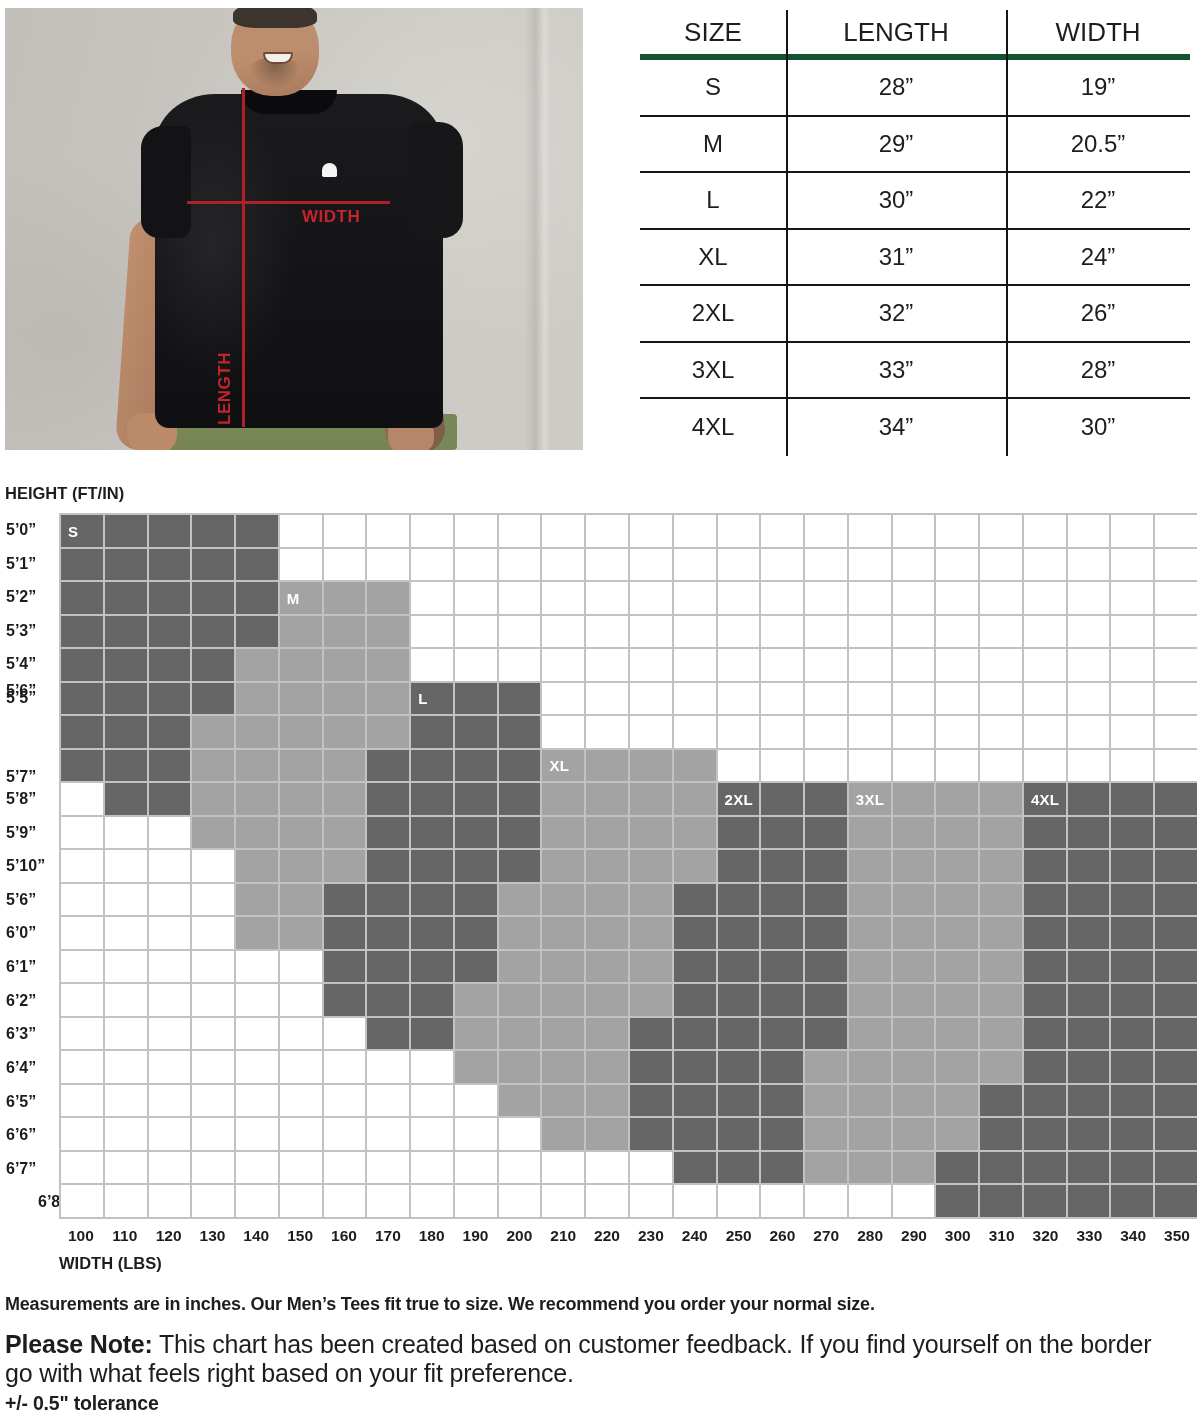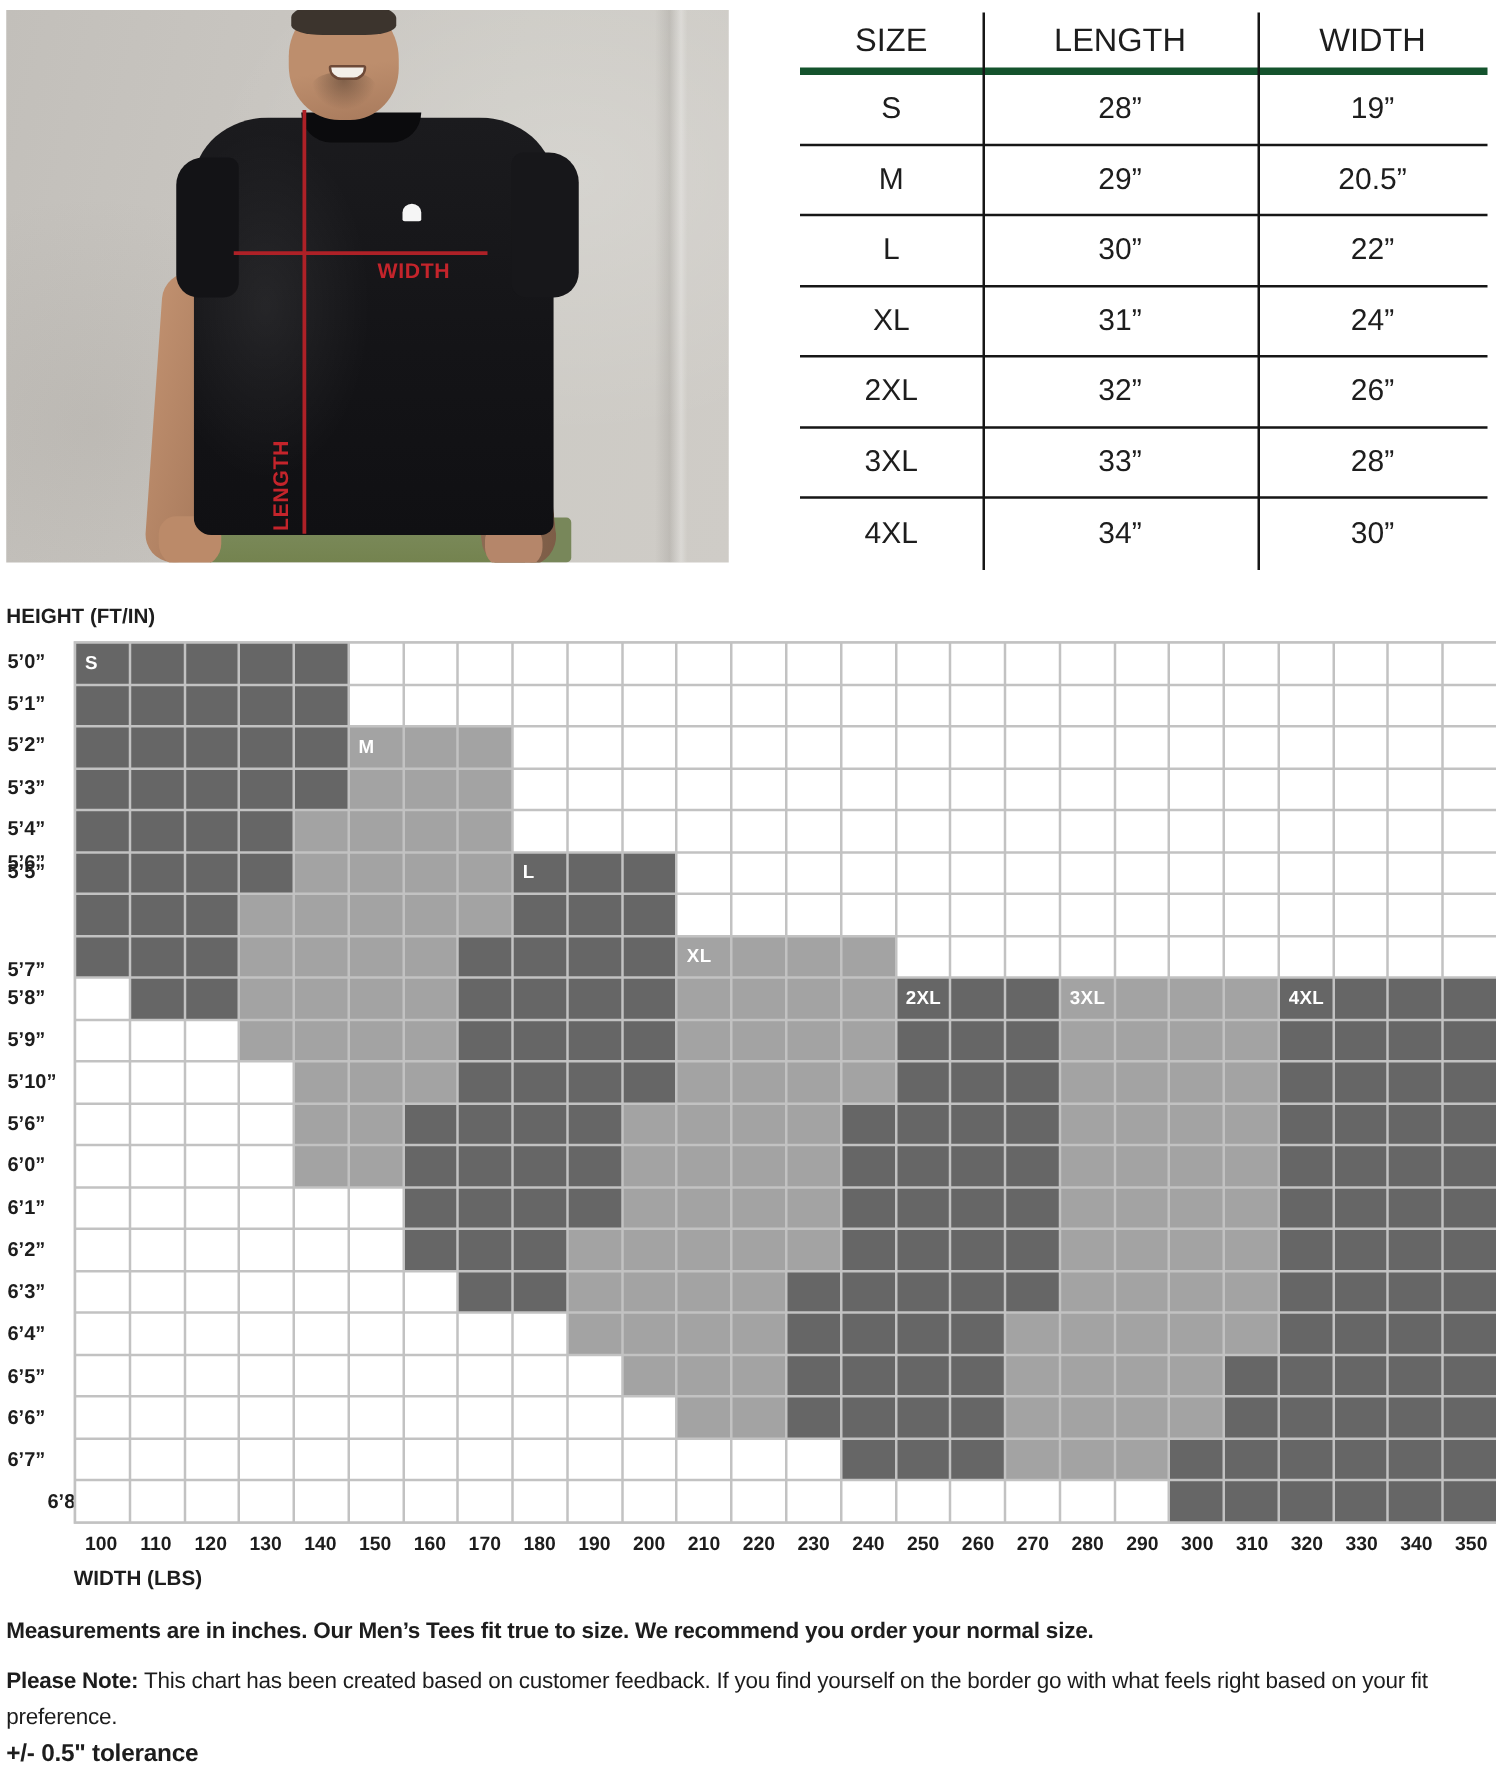--- a/index.html
+++ b/index.html
@@ -68,21 +68,21 @@
   .cell { background:#ffffff; position:relative; }
   .cell.dark { background:#666666; }
   .cell.light { background:#a3a3a3; }
   .cell .sz { position:absolute; left:7px; top:50%; transform:translateY(-50%); color:#ffffff; font-weight:bold; font-size:15px; letter-spacing:.3px; }
   .y-ticks span { position:absolute; left:6px; width:50px; font-size:16px; font-weight:bold; }
   .x-ticks { position:absolute; left:59px; top:1227px; width:1140px; display:flex; }
   .x-ticks span { flex:1; text-align:center; font-size:15.5px; font-weight:bold; }
 
   
   .note-1 { position:absolute; left:5px; top:1294px; font-size:18px; font-weight:bold; letter-spacing:-0.2px; }
-  .note-2 { position:absolute; left:5px; top:1330px; width:1160px; font-size:18px; line-height:28.5px; letter-spacing:-0.2px; }
+  .note-2 { position:absolute; left:5px; top:1330px; width:1160px; font-size:25px; line-height:28.5px; letter-spacing:-0.2px; }
   .note-2 b { letter-spacing:-0.2px; }
   .note-3 { position:absolute; left:5px; top:1392px; font-size:19.5px; font-weight:bold; letter-spacing:-0.2px; }
 </style>
 </head>
 <body>
 
 <div class="photo">
   <div class="wall-seam"></div>
   <div class="pants"></div>
   <div class="pants-2"></div>

